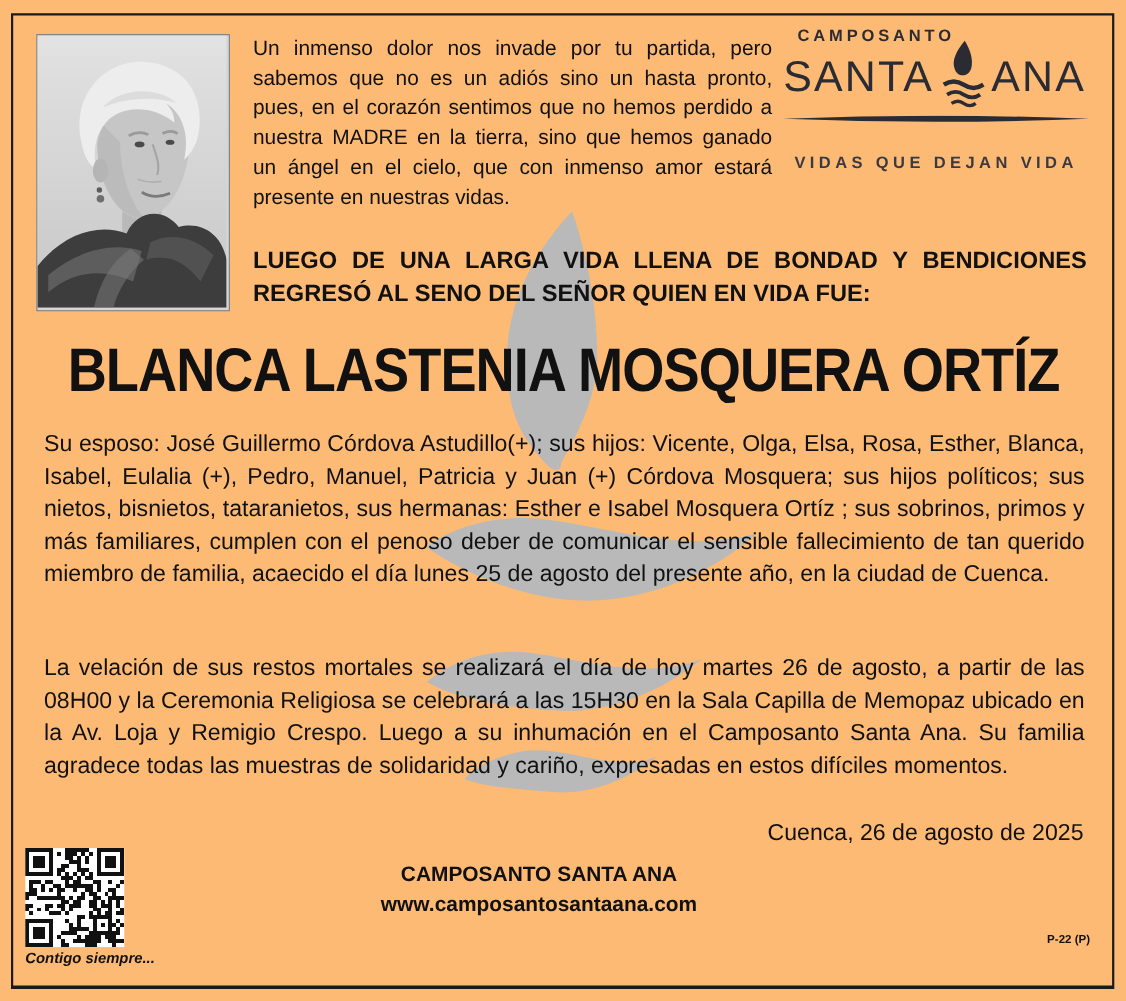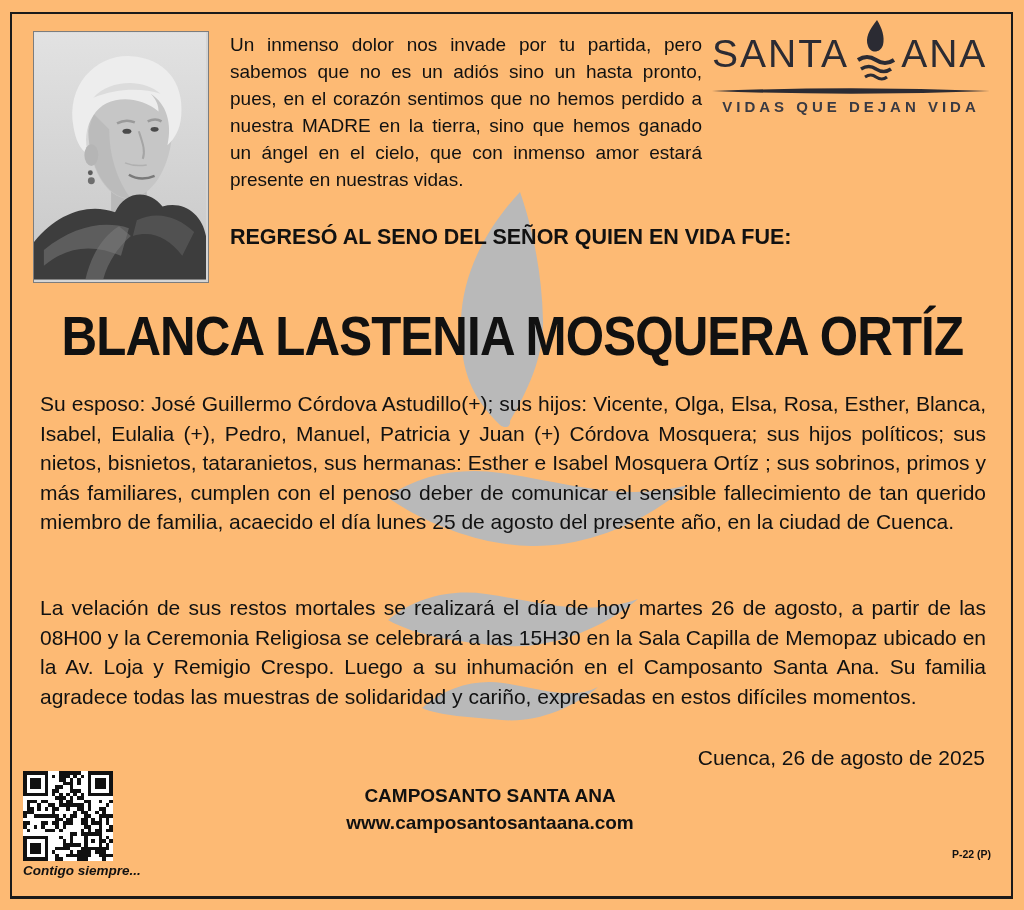--- a/index.html
+++ b/index.html
@@ -22,21 +22,21 @@
     font-size:19px;line-height:27px;font-weight:500;text-align:justify;
   }
   
   .brand{position:absolute;left:712px;top:24px;width:278px;z-index:2;color:#2b2b33;}
   .brand-overline{font-size:15px;font-weight:700;letter-spacing:3.5px;margin-left:13px;}
   .brand-name{position:relative;margin-top:8px;height:44px;white-space:nowrap;}
   .brand-name .nm{font-size:39px;letter-spacing:2px;font-weight:400;vertical-align:top;line-height:44px;}
   .brand-gap{display:inline-block;width:52px;height:1px;}
   .brand-flame{position:absolute;left:138px;top:-16px;}
   .brand-divider{margin-top:12px;width:278px;height:6px;}
-  .brand-tagline{margin-top:0;font-size:15px;font-weight:700;letter-spacing:4px;text-align:center;color:#3a3a42;}
+  .brand-tagline{margin-top:24px;font-size:15px;font-weight:700;letter-spacing:4px;text-align:center;color:#3a3a42;}
   
   .announcement{position:absolute;left:230px;top:222px;width:758px;z-index:2;
     font-size:21.5px;line-height:30px;font-weight:600;}
   .ann-l1{text-align:justify;text-align-last:justify;}
   
   .name-row{position:absolute;left:0;top:303px;width:1024px;text-align:center;z-index:2;white-space:nowrap;}
   .name-row .nm{
     display:inline-block;font-size:56px;font-weight:700;letter-spacing:-1px;
     transform:scaleX(.88);transform-origin:center;
   }
@@ -116,36 +116,38 @@
                C 152 170, 170 184, 174 206 L174 250 Z" fill="#3d3d3d"></path>
       <path d="M10 220 C 40 196, 70 190, 96 198 L 88 226 C 60 214, 34 216, 10 236 Z" fill="#6b6b6b" opacity=".7"></path>
       <path d="M104 190 C 124 180, 146 186, 162 202 L 150 226 C 136 208, 120 200, 100 206 Z" fill="#565656" opacity=".8"></path>
       <path d="M52 250 C 58 224, 70 206, 86 196 L 98 206 C 84 218, 74 234, 70 250 Z" fill="#7e7e7e" opacity=".5"></path>
     </svg>
   </div>
 
   <div class="intro">Un inmenso dolor nos invade por tu partida, pero sabemos que no es un adiós sino un hasta pronto, pues, en el corazón sentimos que no hemos perdido a nuestra MADRE en la tierra, sino que hemos ganado un ángel en el cielo, que con inmenso amor estará presente en nuestras vidas.</div>
 
   <div class="brand">
+    <div class="brand-overline">CAMPOSANTO</div>
     <div class="brand-name">
       <span class="nm">SANTA</span><span class="brand-gap"></span><span class="nm">ANA</span>
       <svg class="brand-flame" width="52" height="72" viewBox="0 0 52 72" aria-hidden="true">
         <path d="M27 4 C 19 14, 15 22, 18 30 C 20 37, 30 38, 33 29 C 35 21, 32 12, 27 4 Z" fill="#2b2b33"></path>
         <path d="M8 44 q 9 -6 18 0 q 9 6 18 0" stroke="#2b2b33" stroke-width="4" fill="none"></path>
         <path d="M11 53 q 8 -5 15 0 q 8 5 15 0" stroke="#2b2b33" stroke-width="3.5" fill="none"></path>
         <path d="M15 61 q 6 -4 11 0 q 6 4 11 0" stroke="#2b2b33" stroke-width="3" fill="none"></path>
       </svg>
     </div>
     <svg class="brand-divider" viewBox="0 0 278 6" aria-hidden="true">
       <path d="M0 3 Q 139 -2.5 278 3 Q 139 8.5 0 3 Z" fill="#2b2b33"></path>
     </svg>
     <div class="brand-tagline">VIDAS QUE DEJAN VIDA</div>
   </div>
 
   <div class="announcement">
+    <div class="ann-l1">LUEGO DE UNA LARGA VIDA LLENA DE BONDAD Y BENDICIONES</div>
     <div class="ann-l2">REGRESÓ AL SENO DEL SEÑOR QUIEN EN VIDA FUE:</div>
   </div>
 
   <div class="name-row">
     <span class="nm">BLANCA LASTENIA MOSQUERA ORTÍZ</span>
   </div>
 
   <div class="para para-family">Su esposo: José Guillermo Córdova Astudillo(+); sus hijos: Vicente, Olga, Elsa, Rosa, Esther, Blanca, Isabel, Eulalia (+), Pedro, Manuel, Patricia y Juan (+) Córdova Mosquera; sus hijos políticos; sus nietos, bisnietos, tataranietos, sus hermanas: Esther e Isabel Mosquera Ortíz ; sus sobrinos, primos y más familiares, cumplen con el penoso deber de comunicar el sensible fallecimiento de tan querido miembro de familia, acaecido el día lunes 25 de agosto del presente año, en la ciudad de Cuenca.</div>
   <div class="para para-service">La velación de sus restos mortales se realizará el día de hoy martes 26 de agosto, a partir de las 08H00 y la Ceremonia Religiosa se celebrará a las 15H30 en la Sala Capilla de Memopaz ubicado en la Av. Loja y Remigio Crespo. Luego a su inhumación en el Camposanto Santa Ana. Su familia agradece todas las muestras de solidaridad y cariño, expresadas en estos difíciles momentos.</div>
 

